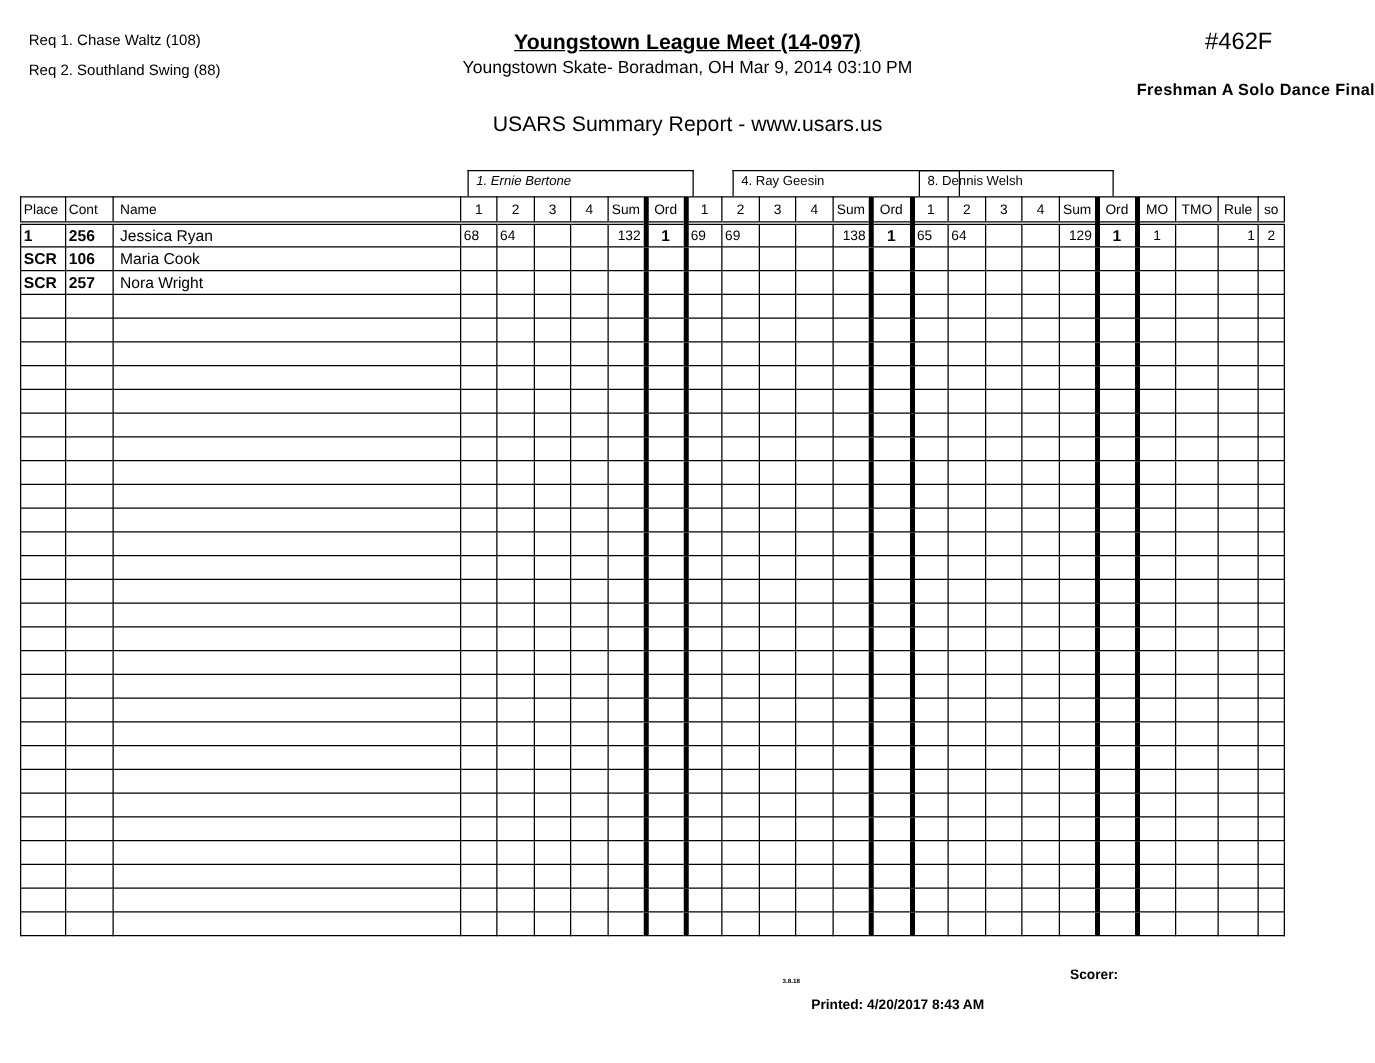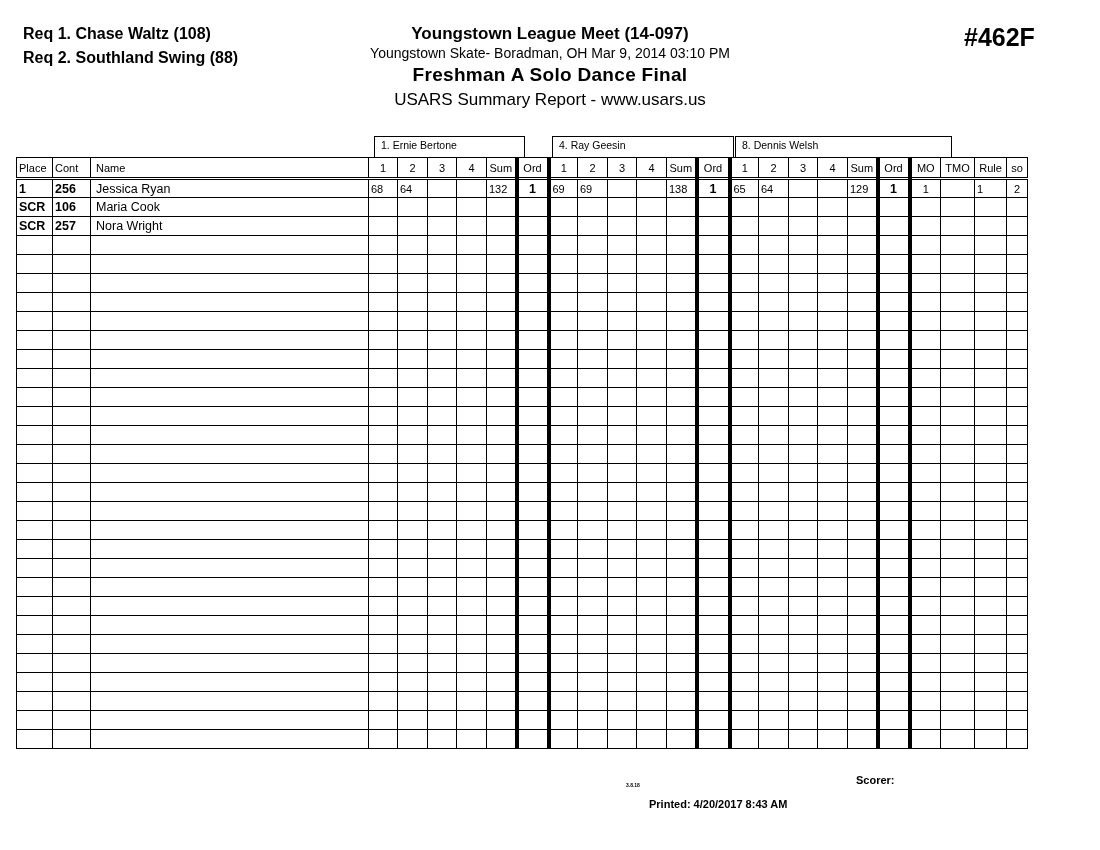--- a/index.html
+++ b/index.html
@@ -1,54 +1,54 @@
 <!DOCTYPE html>
 <html><head>
 <meta charset="utf-8">
 <style>
   html, body { margin:0; padding:0; background:#ffffff; }
   body { width:1100px; height:850px; position:relative; overflow:hidden; font-family:"Liberation Sans", sans-serif; color:#000; }
   .abs { position:absolute; white-space:nowrap; }
-  .req { left:23px; font-size:16px; font-weight:bold; }
-  .title-main { font-size:17px; font-weight:bold; left:0; width:1100px; text-align:center; }
+  .req { left:23px; font-size:12px; font-weight:normal; }
+  .title-main { font-size:17px; font-weight:bold; left:0; width:1100px; text-align:center;text-decoration:underline; }
   .sub { font-size:14px; left:0; width:1100px; text-align:center; }
-  .event { font-size:19px; font-weight:bold; left:0; width:1100px; text-align:center; letter-spacing:0.3px; }
+  .event { font-size:13px; font-weight:bold; left:0; width:1100px; text-align:right; letter-spacing:0.3px; }
   .report { font-size:17px; left:0; width:1100px; text-align:center; }
-  .code { left:964px; top:23px; font-size:25px; font-weight:bold; }
+  .code { left:964px; top:23px; font-size:19px; font-weight:normal; }
 
   .judge-box { position:absolute; top:136px; height:21px; border:1px solid #000; border-bottom:none; box-sizing:border-box; font-size:10.5px; padding:2px 0 0 6px; }
 
   table.grid { position:absolute; left:16px; top:157px; border-collapse:collapse; table-layout:fixed; }
   table.grid td { border:1px solid #000; height:19px; padding:0 2px; font-size:11px; box-sizing:border-box; overflow:hidden; white-space:nowrap; }
   table.grid tr.head td { font-size:11px; border-bottom:3px double #000; height:21px; }
   table.grid td.c { text-align:center; }
-  table.grid td.r { text-align:left; }
+  table.grid td.r { text-align:right; }
   table.grid td.b { font-weight:bold; font-size:12.5px; }
   table.grid td.thickL { border-left:4px solid #000; }
   table.grid td.name { padding-left:5px; font-weight:normal; font-size:12.5px; }
 
   .footer-ver { left:626px; top:782px; font-size:5px; font-weight:bold; }
   .footer-printed { left:649px; top:782px; font-size:11px; font-weight:bold;margin-top:16px; }
   .footer-scorer { left:856px; top:774px; font-size:11px; font-weight:bold; }
 </style>
 </head>
 <body>
 
 <div class="abs req" style="top:25px;">Req 1.  Chase Waltz (108)</div>
 <div class="abs req" style="top:49px;">Req 2.  Southland Swing (88)</div>
 
 <div class="abs title-main" style="top:24px;">Youngstown League Meet (14-097)</div>
 <div class="abs sub" style="top:45px;">Youngstown Skate- Boradman, OH  Mar 9, 2014  03:10 PM</div>
 <div class="abs event" style="top:64px;">Freshman A Solo Dance Final</div>
 <div class="abs report" style="top:90px;">USARS Summary Report - www.usars.us</div>
 <div class="abs code">#462F</div>
 
-<div class="judge-box" style="left:374px; width:151px;">1.  Ernie  Bertone</div>
-<div class="judge-box" style="left:552px; width:182px;">4.  Ray Geesin</div>
-<div class="judge-box" style="left:735px; width:217px;">8.  Dennis Welsh</div>
+<div class="judge-box" style="left:374px; width:181px;font-style:italic;">1.  Ernie  Bertone</div>
+<div class="judge-box" style="left:586px; width:182px;">4.  Ray Geesin</div>
+<div class="judge-box" style="left:735px; width:156px;">8.  Dennis Welsh</div>
 
 <table class="grid">
   <colgroup>
     <col style="width:36px">
       <col style="width:38px">
       <col style="width:278px">
     <col style="width:29px">
       <col style="width:30px">
       <col style="width:29px">
       <col style="width:30px">

